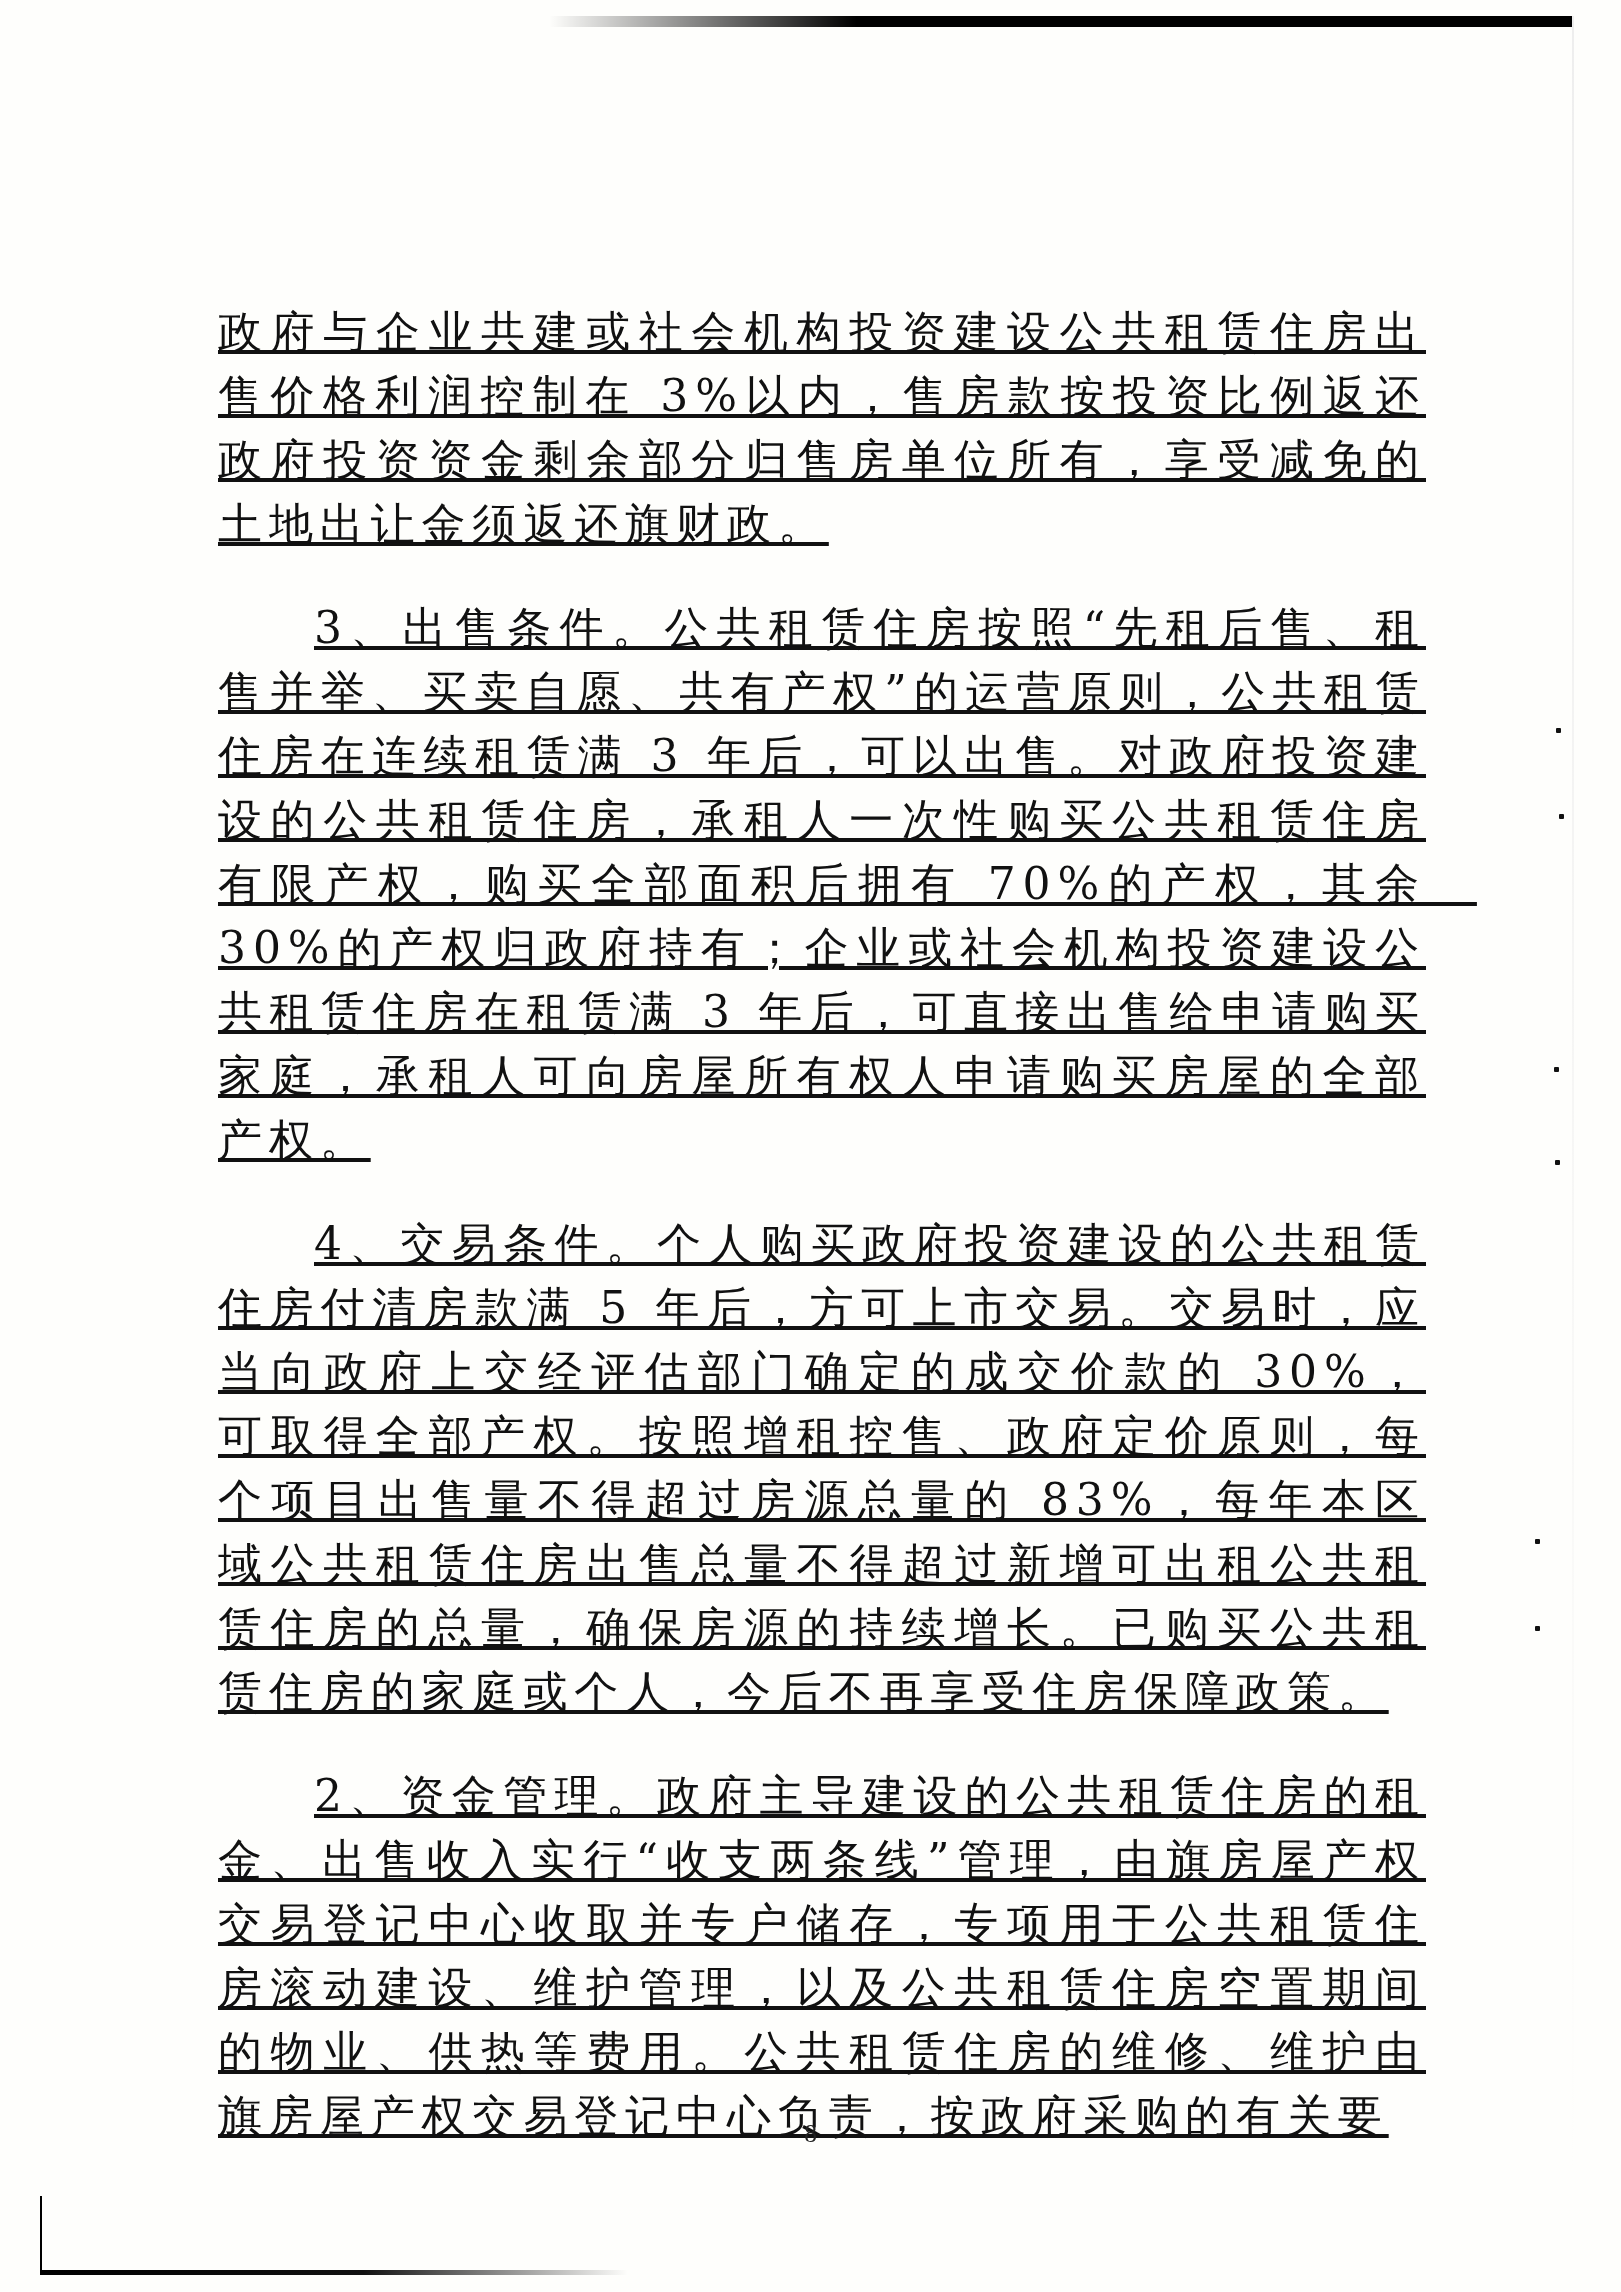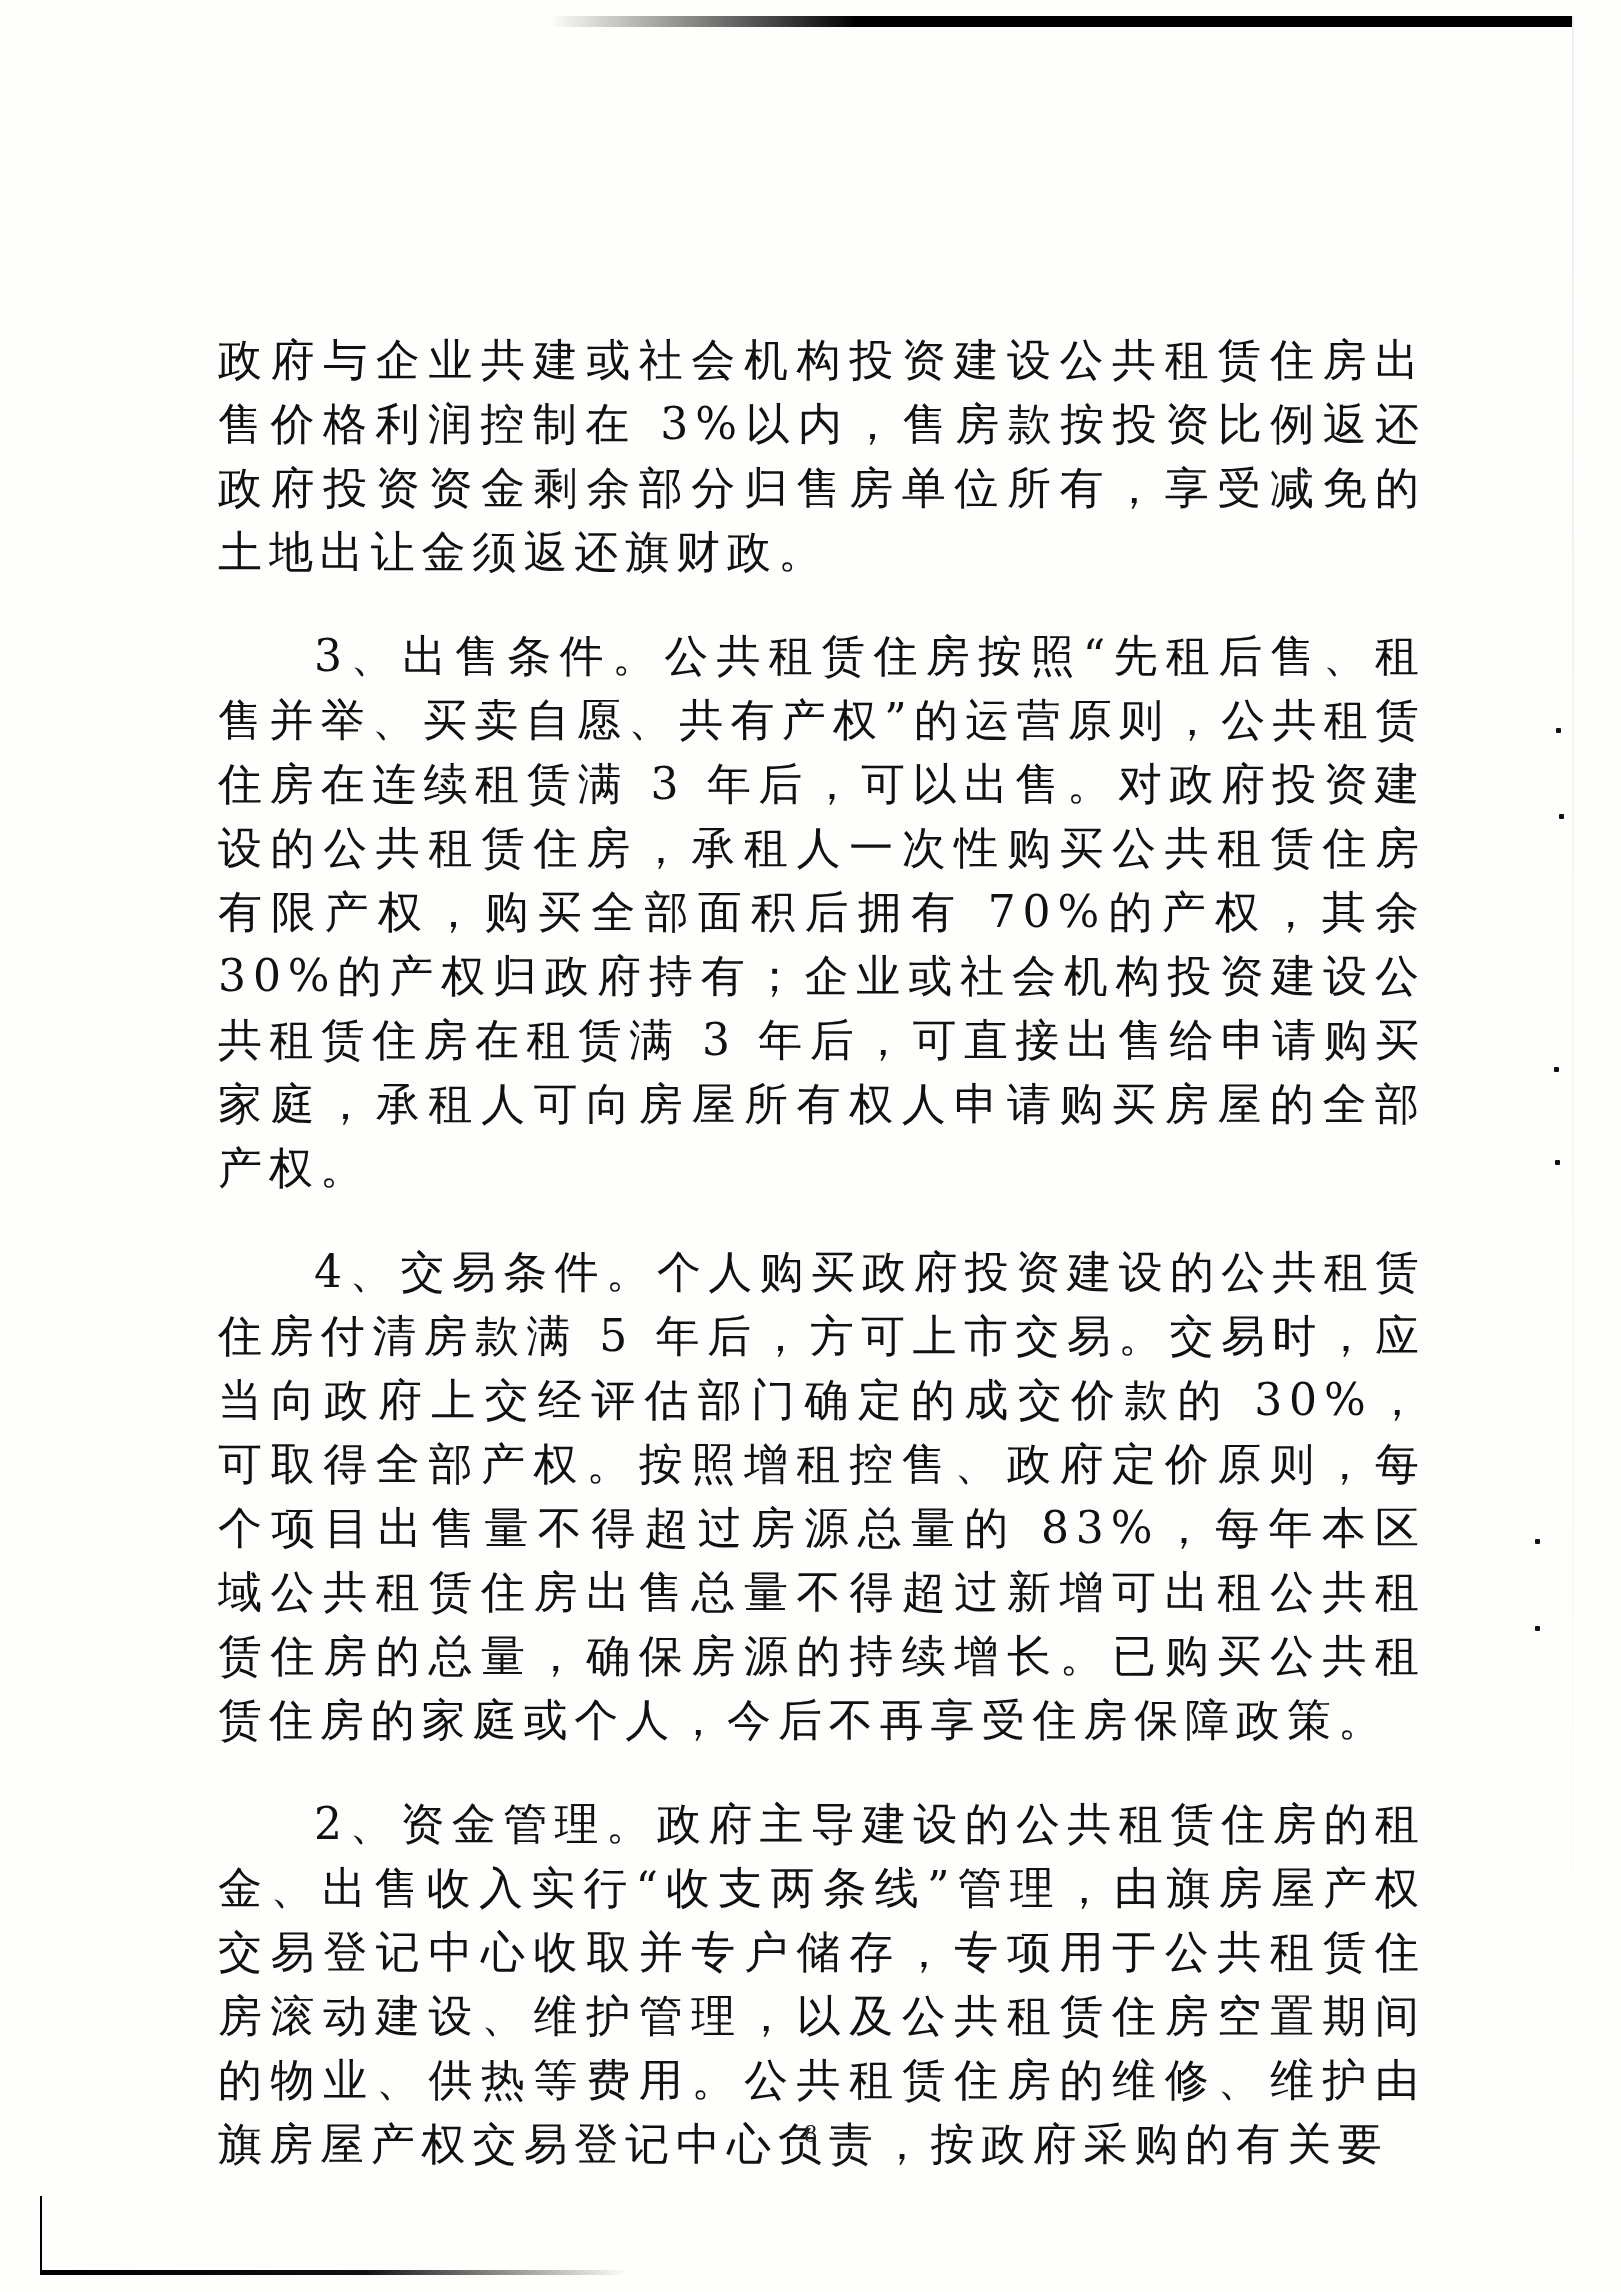--- a/index.html
+++ b/index.html
@@ -24,21 +24,21 @@
     background: #000;
   }
   .scan-bar-bottom {
     position: absolute; left: 40px; top: 2270px; width: 588px; height: 4.9px;
     background: linear-gradient(to right, #000 0%, #111 55%, rgba(0,0,0,0) 100%);
   }
   .margin-dot {
     position: absolute; width: 4.9px; height: 4.9px; background: #111; border-radius: 1px;
   }
   .content {
-    position: absolute; left: 218px; top: 328px; width: 1208px;
+    position: absolute; left: 218px; top: 300px; width: 1208px; text-decoration: underline;
   }
   .para {
     font-size: 44px;
     line-height: 64px;
     letter-spacing: 6.9px;
     text-align: justify;
     text-align-last: left;
     margin: 0 0 15.7px 0;
     font-family: "DejaVu Serif", "DejaVu Sans", serif;
   }

